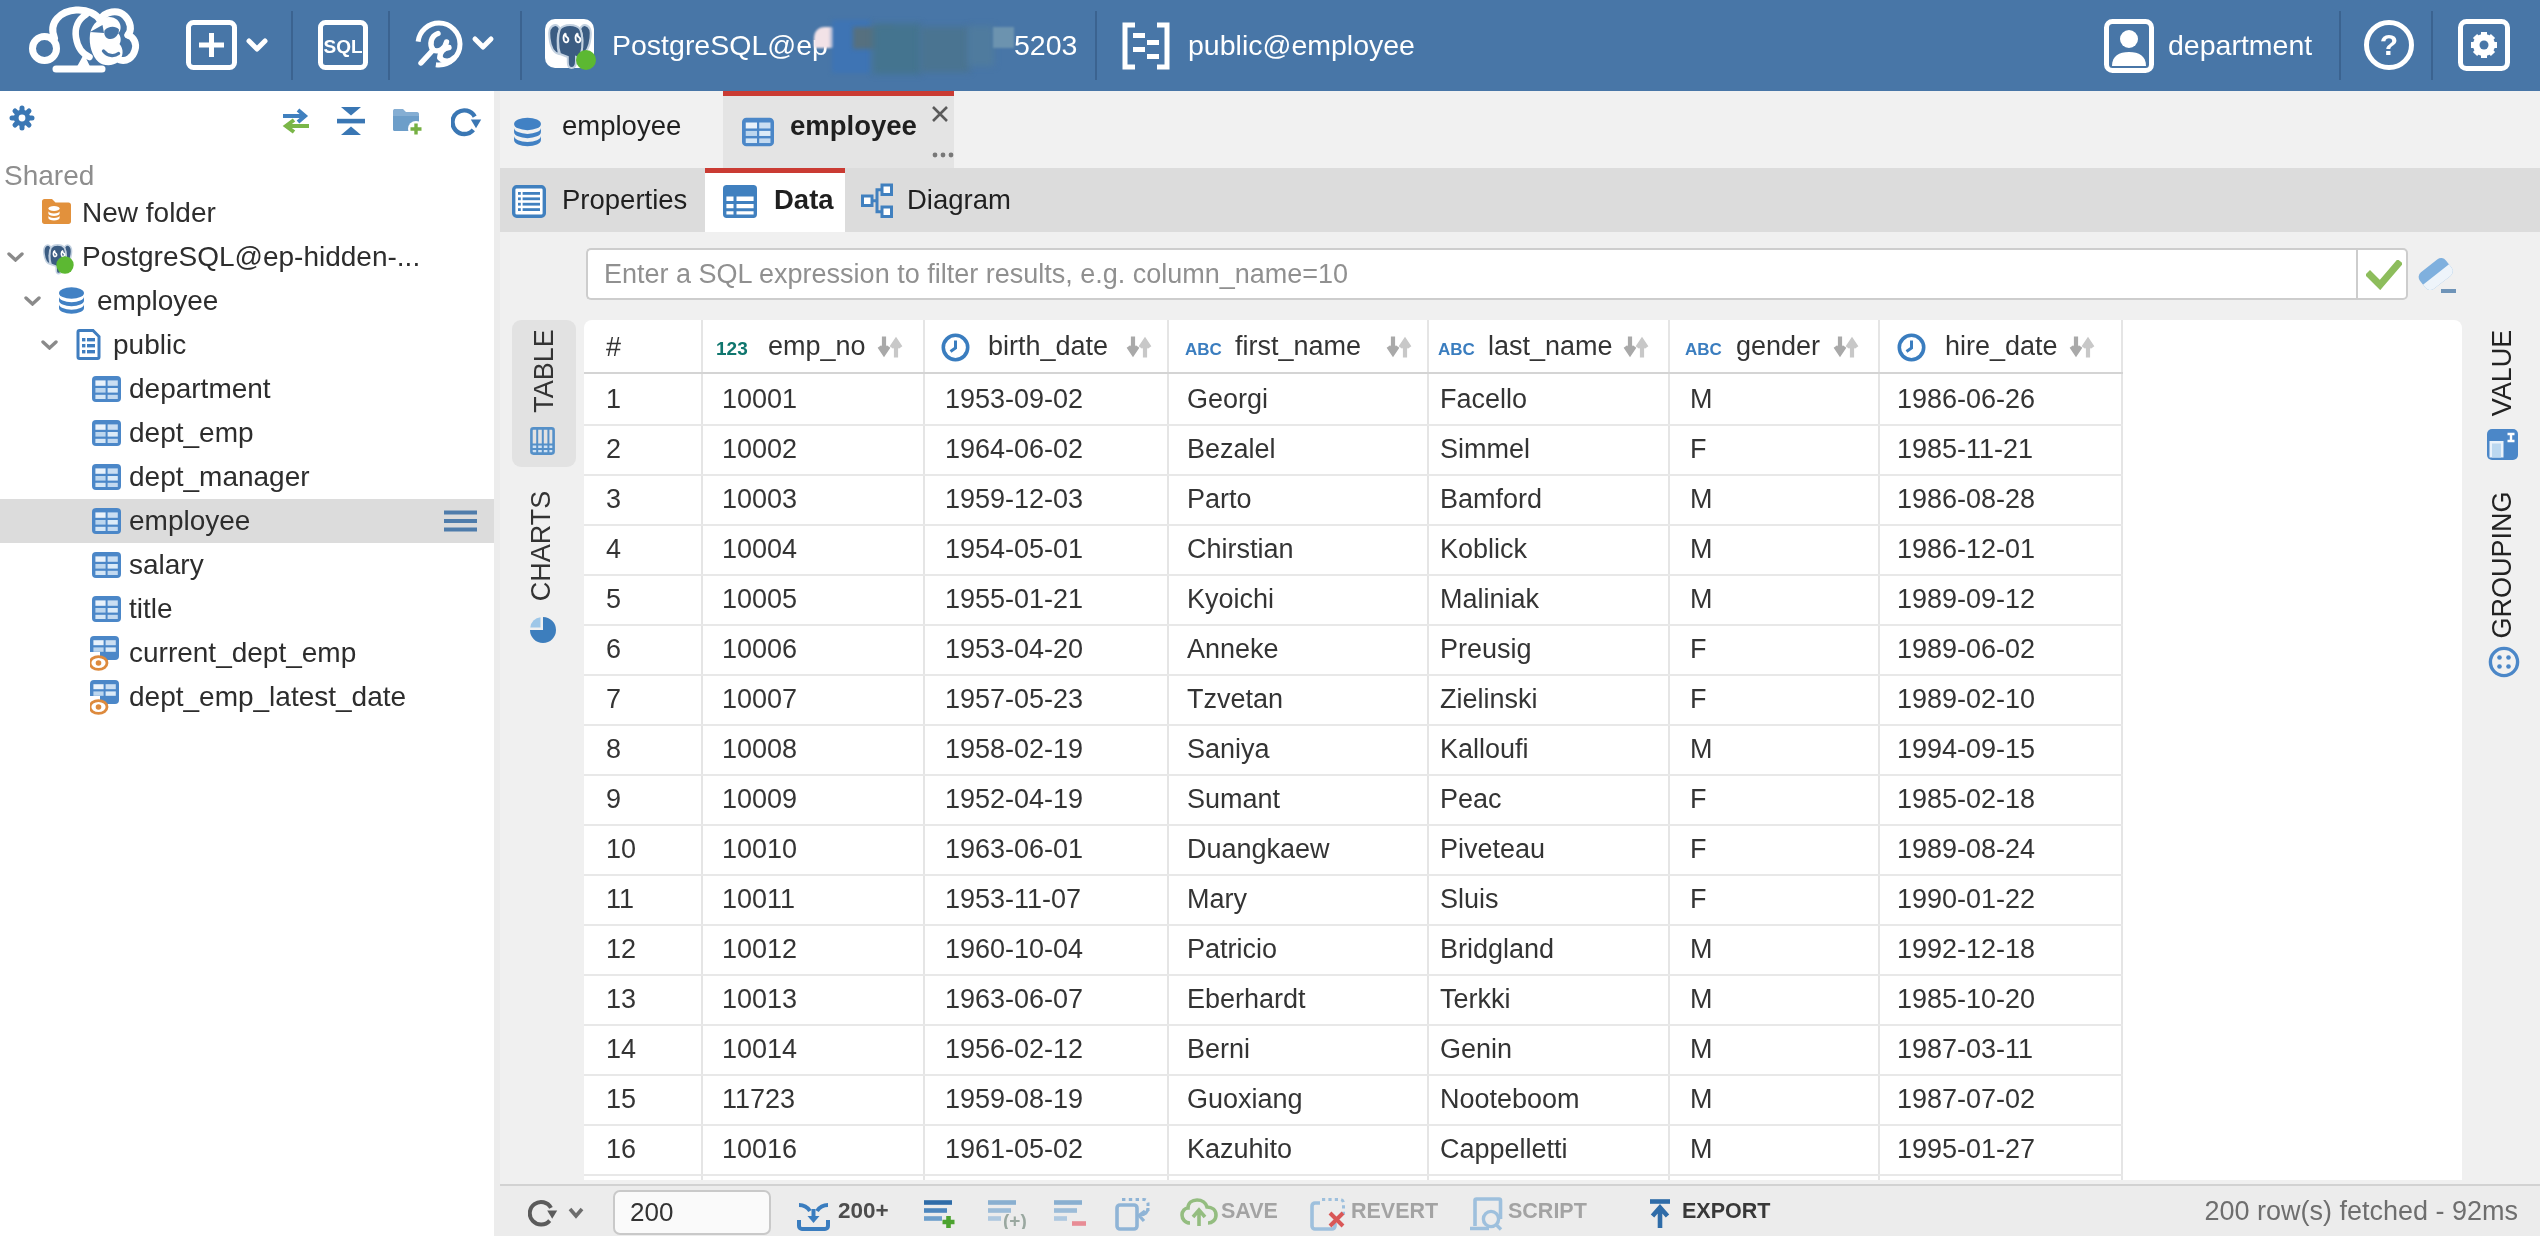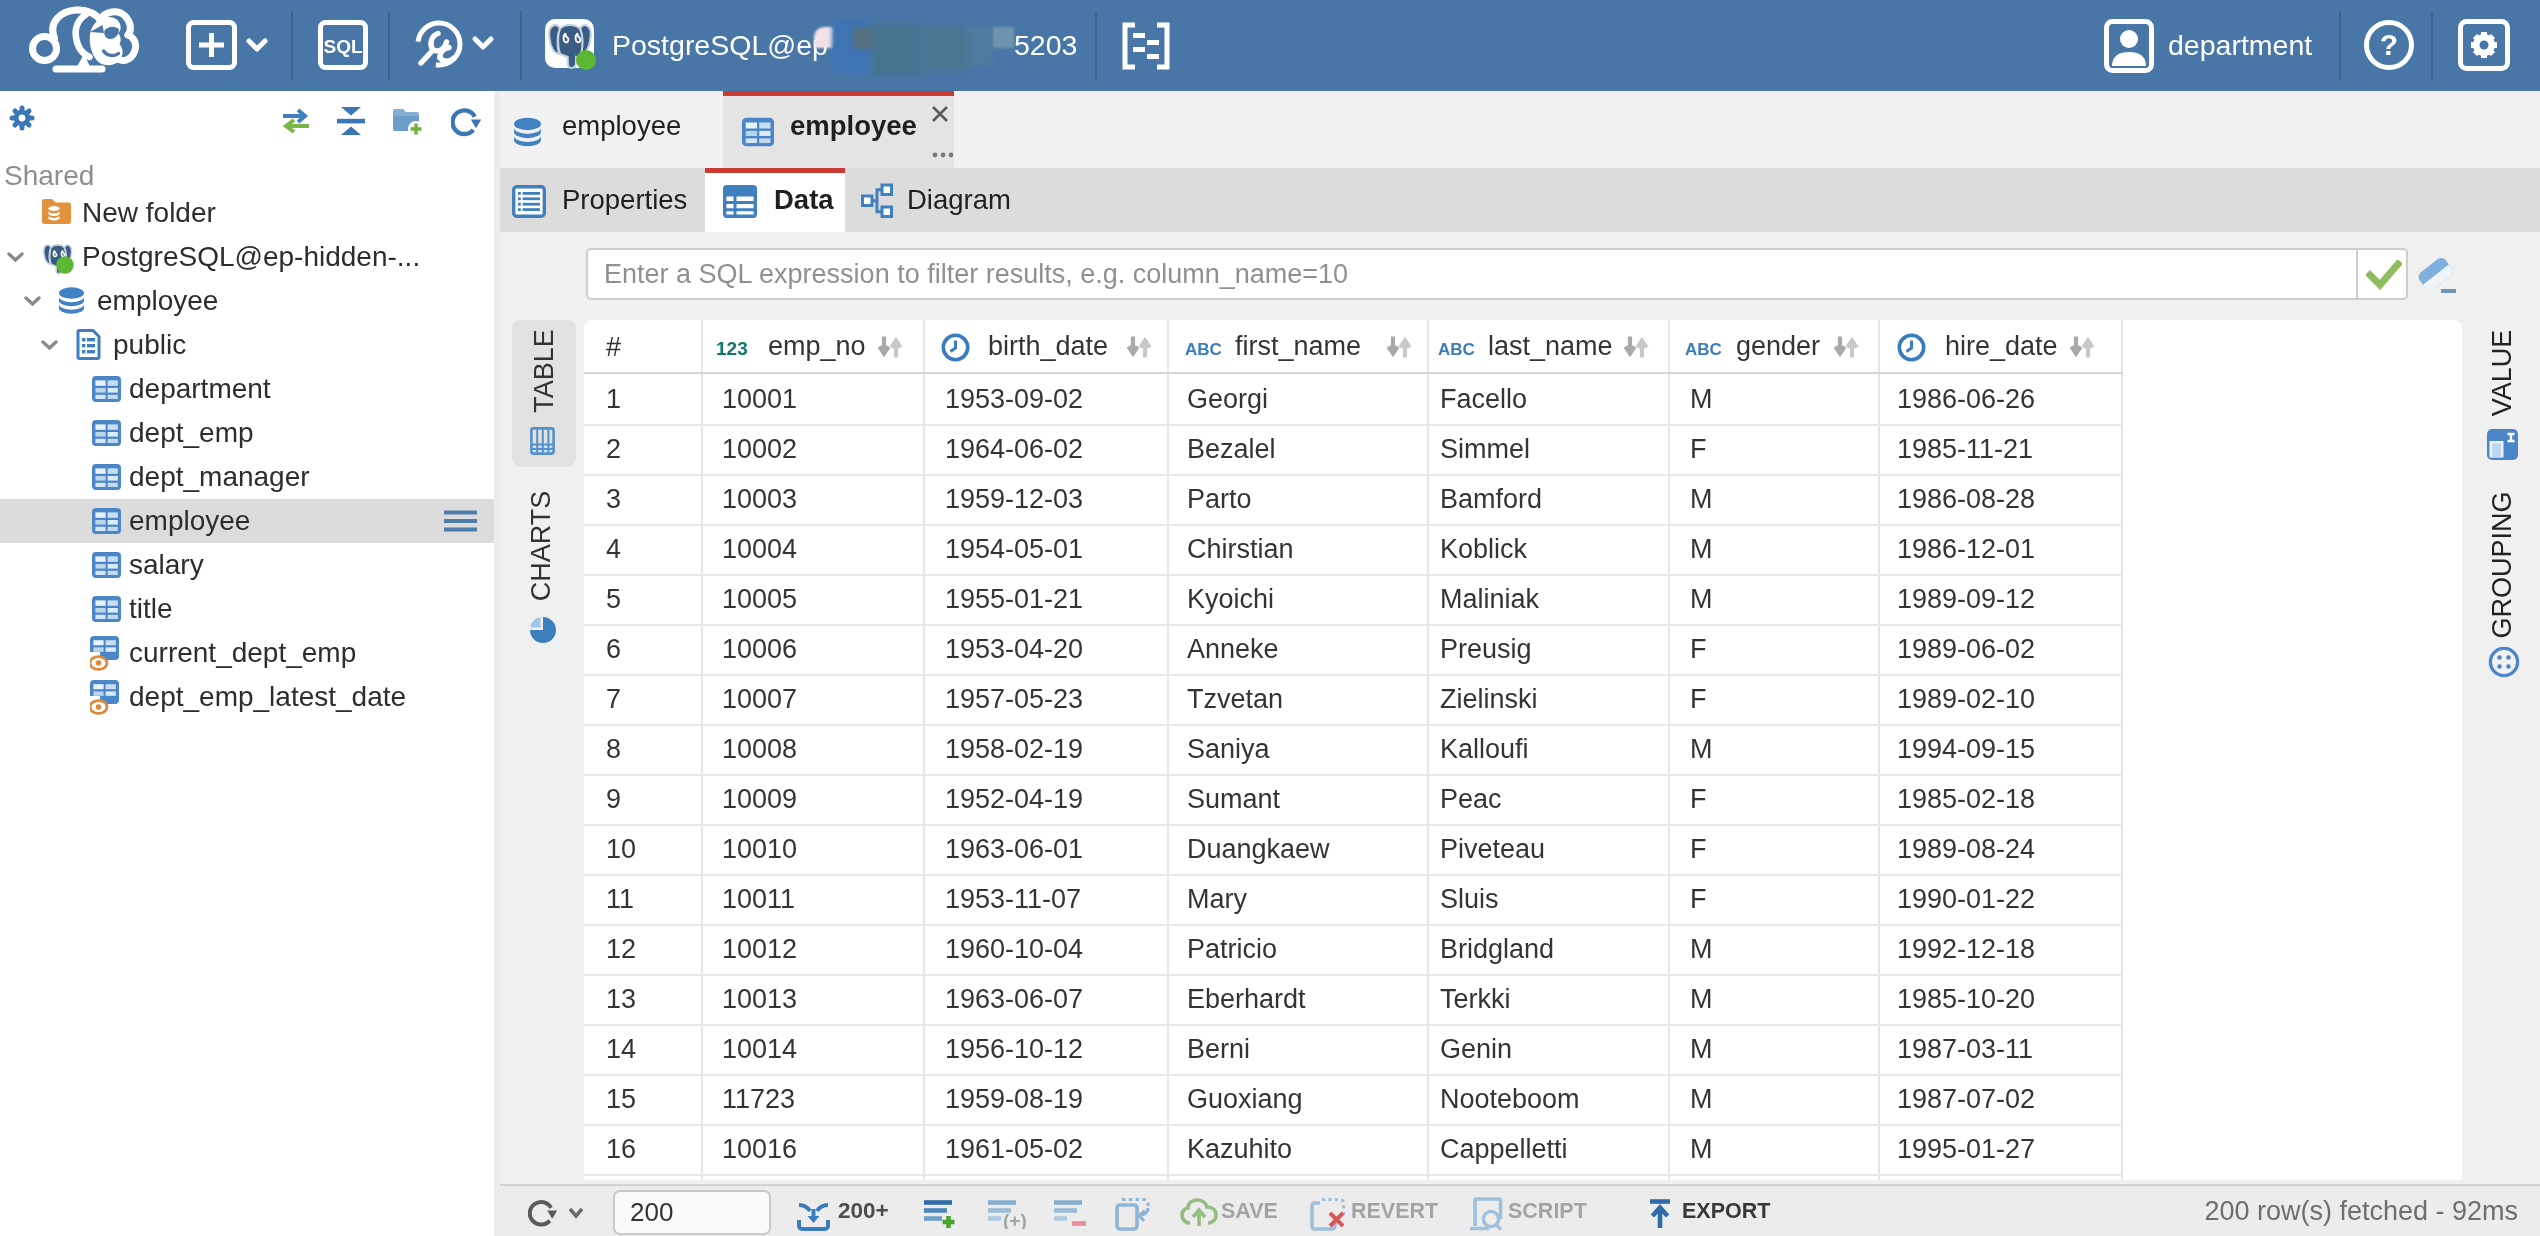--- a/index.html
+++ b/index.html
@@ -145,20 +145,21 @@
     <div class="tsep" style="left:1095px"></div>
 
     <svg class="abs" style="left:1121px;top:21px" width="50" height="50" viewBox="0 0 50 50">
       <path d="M14 4 H4 V46 H14" fill="none" stroke="#fff" stroke-width="5"></path>
       <path d="M36 4 H46 V46 H36" fill="none" stroke="#fff" stroke-width="5"></path>
       <rect x="12" y="12" width="12" height="5" fill="#fff"></rect>
       <rect x="26" y="19" width="12" height="5" fill="#fff"></rect>
       <rect x="12" y="26" width="12" height="5" fill="#fff"></rect>
       <rect x="26" y="33" width="12" height="5" fill="#fff"></rect>
     </svg>
+    <div class="ttext" style="left:1188px">public@employee</div>
 
     <svg class="abs" style="left:2104px;top:19px" width="50" height="54" viewBox="0 0 50 54">
       <rect x="2.5" y="2.5" width="45" height="49" rx="6" fill="none" stroke="#fff" stroke-width="5"></rect>
       <circle cx="25" cy="20" r="9" fill="#fff"></circle>
       <path d="M8 47 C8 37 15 33 25 33 C35 33 42 37 42 47 Z" fill="#fff"></path>
     </svg>
     <div class="ttext" style="left:2168px">department</div>
     <div class="tsep" style="left:2339px"></div>
 
     <svg class="abs" style="left:2363px;top:19px" width="52" height="52" viewBox="0 0 52 52">
@@ -613,21 +614,21 @@
         <div class="dcell" style="left:138px;top:654px;line-height:50px">10013</div>
         <div class="dcell" style="left:361px;top:654px;line-height:50px">1963-06-07</div>
         <div class="dcell" style="left:603px;top:654px;line-height:50px">Eberhardt</div>
         <div class="dcell" style="left:856px;top:654px;line-height:50px">Terkki</div>
         <div class="dcell" style="left:1106px;top:654px;line-height:50px">M</div>
         <div class="dcell" style="left:1313px;top:654px;line-height:50px">1985-10-20</div>
       </div>
       <div>
         <div class="dcell" style="left:22px;top:704px;line-height:50px">14</div>
         <div class="dcell" style="left:138px;top:704px;line-height:50px">10014</div>
-        <div class="dcell" style="left:361px;top:704px;line-height:50px">1956-10-12</div>
+        <div class="dcell" style="left:361px;top:704px;line-height:50px">1956-02-12</div>
         <div class="dcell" style="left:603px;top:704px;line-height:50px">Berni</div>
         <div class="dcell" style="left:856px;top:704px;line-height:50px">Genin</div>
         <div class="dcell" style="left:1106px;top:704px;line-height:50px">M</div>
         <div class="dcell" style="left:1313px;top:704px;line-height:50px">1987-03-11</div>
       </div>
       <div>
         <div class="dcell" style="left:22px;top:754px;line-height:50px">15</div>
         <div class="dcell" style="left:138px;top:754px;line-height:50px">11723</div>
         <div class="dcell" style="left:361px;top:754px;line-height:50px">1959-08-19</div>
         <div class="dcell" style="left:603px;top:754px;line-height:50px">Guoxiang</div>

